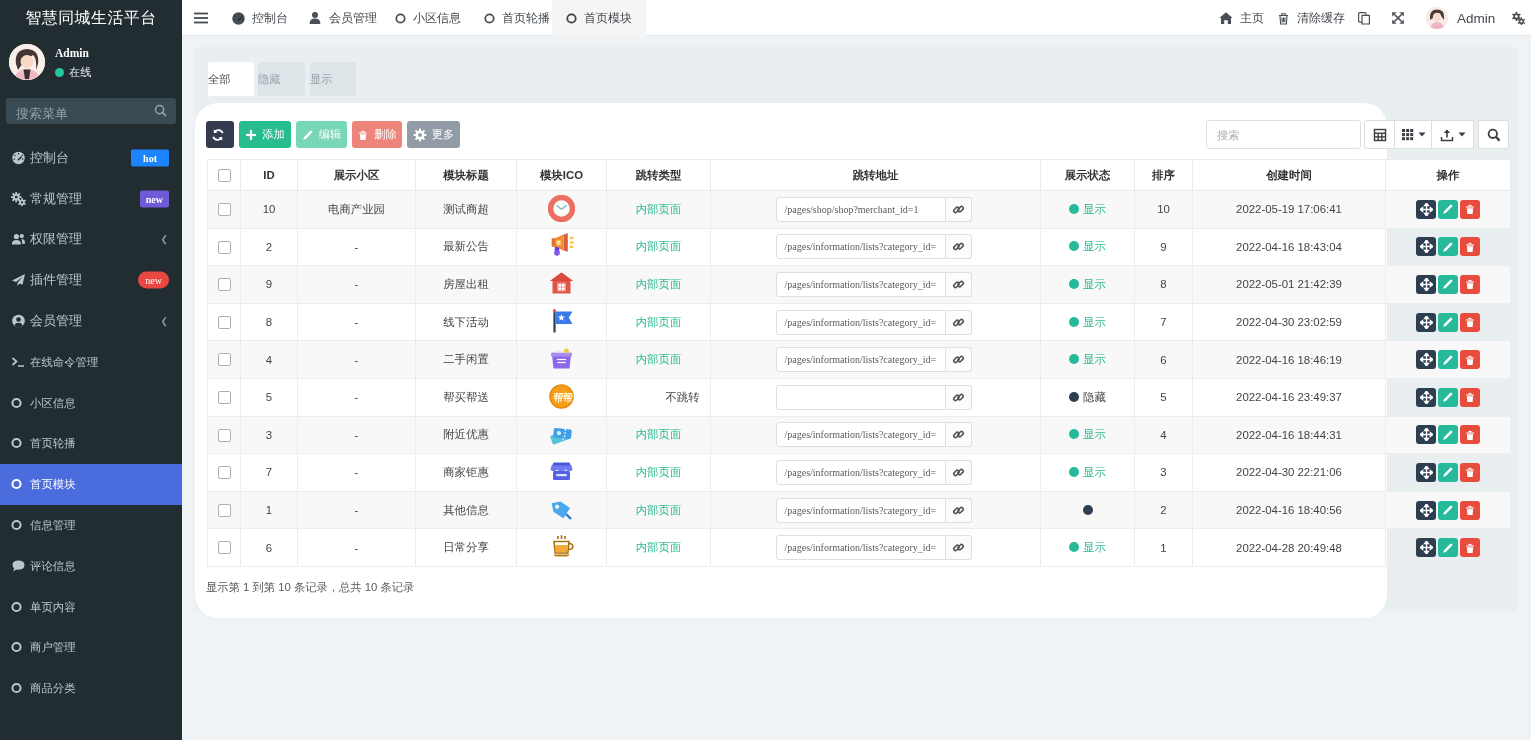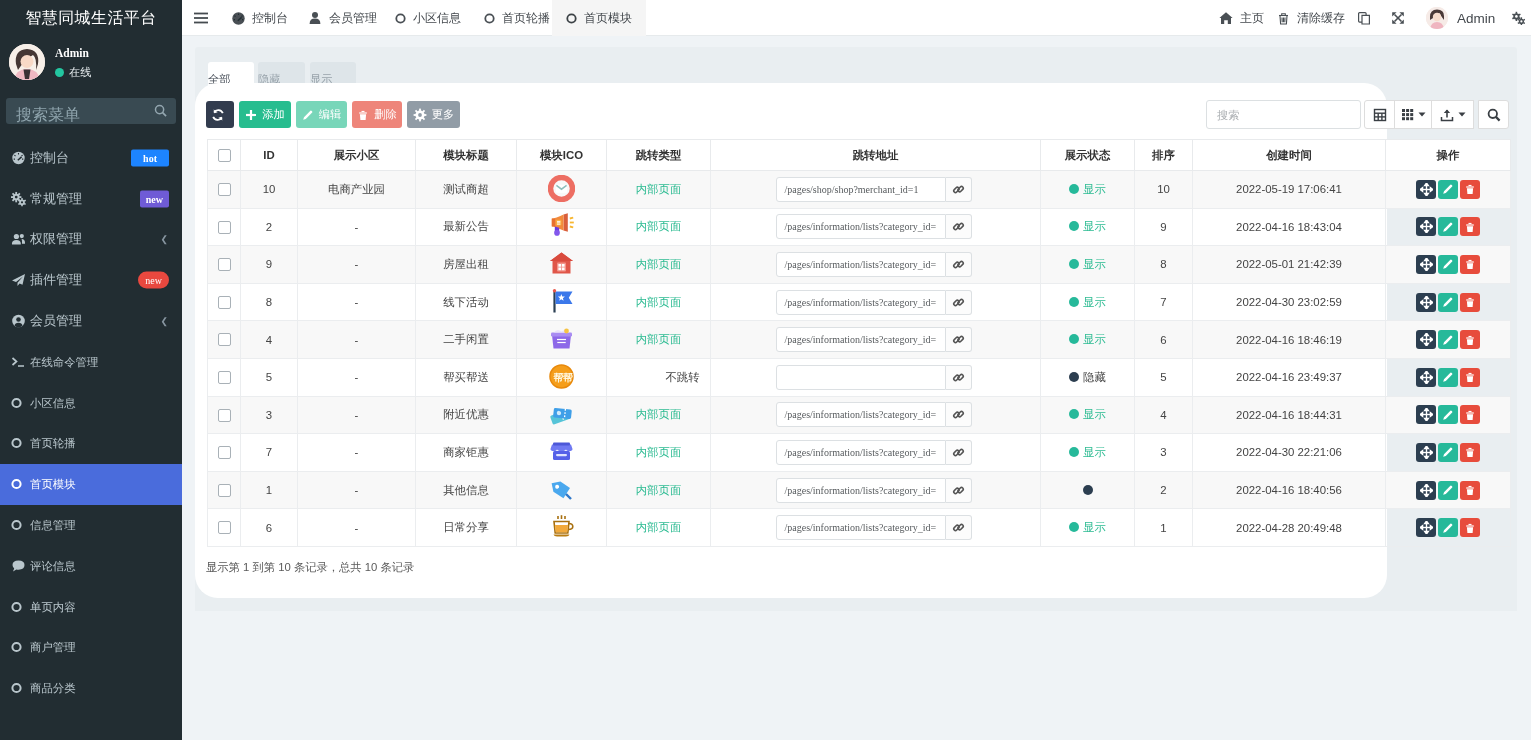--- a/index.html
+++ b/index.html
@@ -10,21 +10,21 @@
 
 
 .sidebar { position:absolute; left:0; top:0; width:182px; height:740px; background:#222d32; z-index:5;font-family:Liberation Serif, serif; }
 .brand { height:36px; line-height:36px; text-align:center; color:#fff; font-size:15.9px; letter-spacing:0.5px; }
 .userpanel { position:relative; height:54px; margin-top:8px; }
 .avatar { position:absolute; left:9px; top:0px; width:36px; height:36px; border-radius:50%; overflow:hidden; background:#f3e3e0; }
 .uname { position:absolute; left:55px; top:3px; color:#fff; font-weight:bold; font-size:11.5px; }
 .ustatus { position:absolute; left:55px; top:21px; color:#e8eef0; font-size:11.2px; }
 .ustatus .dot { display:inline-block; width:9px; height:9px; border-radius:50%; background:#23c6a0; margin-right:5px; vertical-align:-1px; }
 .sidesearch { position:relative; margin:0 6px; height:26px; background:#394a52; border-radius:3px; }
-.sidesearch .ph { position:absolute; left:10px; top:7px; color:#8fa4ad; font-size:16px; }
+.sidesearch .ph { position:absolute; left:10px; top:7px; color:#8fa4ad; font-size:13px; }
 .sidesearch svg { position:absolute; right:9px; top:6px; }
 .menu { margin-top:13.5px; }
 .mitem { position:relative; height:40.8px; color:#b9c6cc; font-size:11.4px; }
 .mitem.big { font-size:13px; }
 .mitem .txt { position:absolute; left:30px; top:50%; transform:translateY(-50%); }
 .mitem .ic { position:absolute; left:11px; top:50%; transform:translateY(-50%); }
 .mitem.active { background:#4a6cdc; color:#fff; }
 .badge { position:absolute; right:13px; top:50%; transform:translateY(-50%); color:#fff; font-size:9px; padding:2px 5px; border-radius:2px; font-weight:bold; }
 .badge.hot { background:#1d84ff; font-size:10px; padding:3px 12px; }
 .badge.newp { background:#6f5bd6; font-size:10px; padding:3px 6px; }
@@ -32,21 +32,21 @@
 .chev { position:absolute; right:14px; top:50%; transform:translateY(-50%); color:#8795a0; font-size:9px; }
 
 
 .topbar { position:absolute; left:182px; top:0; width:1349px; height:36px; background:#fff; border-bottom:1px solid #e6eaec; z-index:4; }
 .tb { position:absolute; top:0; height:36px; display:flex; align-items:center; color:#43484d; font-size:12px; }
 .tb svg { margin-right:7px; }
 .tb.active { background:#f5f5f5; }
 
 
 .panel { position:absolute; left:195px; top:47px; width:1322px; height:564px; background:#e9eef1; border-radius:3px 3px 0 0; }
-.panel-body { position:absolute; left:0; top:36px; width:1192px; height:515px; background:#fff;border-radius:23px; }
+.panel-body { position:absolute; left:0; top:56px; width:1192px; height:515px; background:#fff;border-radius:23px; }
 .tab { position:absolute; top:15px; height:34px; line-height:34px; text-align:left; font-size:11.2px; border-radius:3px 3px 0 0; }
 .tab.on { background:#fff; color:#49505a; }
 .tab.off { background:#dee5e9; color:#98a3ab; }
 
 
 .btn { position:absolute; top:18px; height:27px; border-radius:3px; color:#fff; font-size:11.2px; display:flex; align-items:center; justify-content:center; }
 .btn svg { margin-right:5px; }
 .rsearch { position:absolute; top:17px; height:29px; background:#fff; border:1px solid #dce0e2; border-radius:3px; font-size:11.2px; }
 .rbtn { position:absolute; top:17px; height:29px; background:#fff; border:1px solid #ddd; display:flex; align-items:center; justify-content:center; }
 

